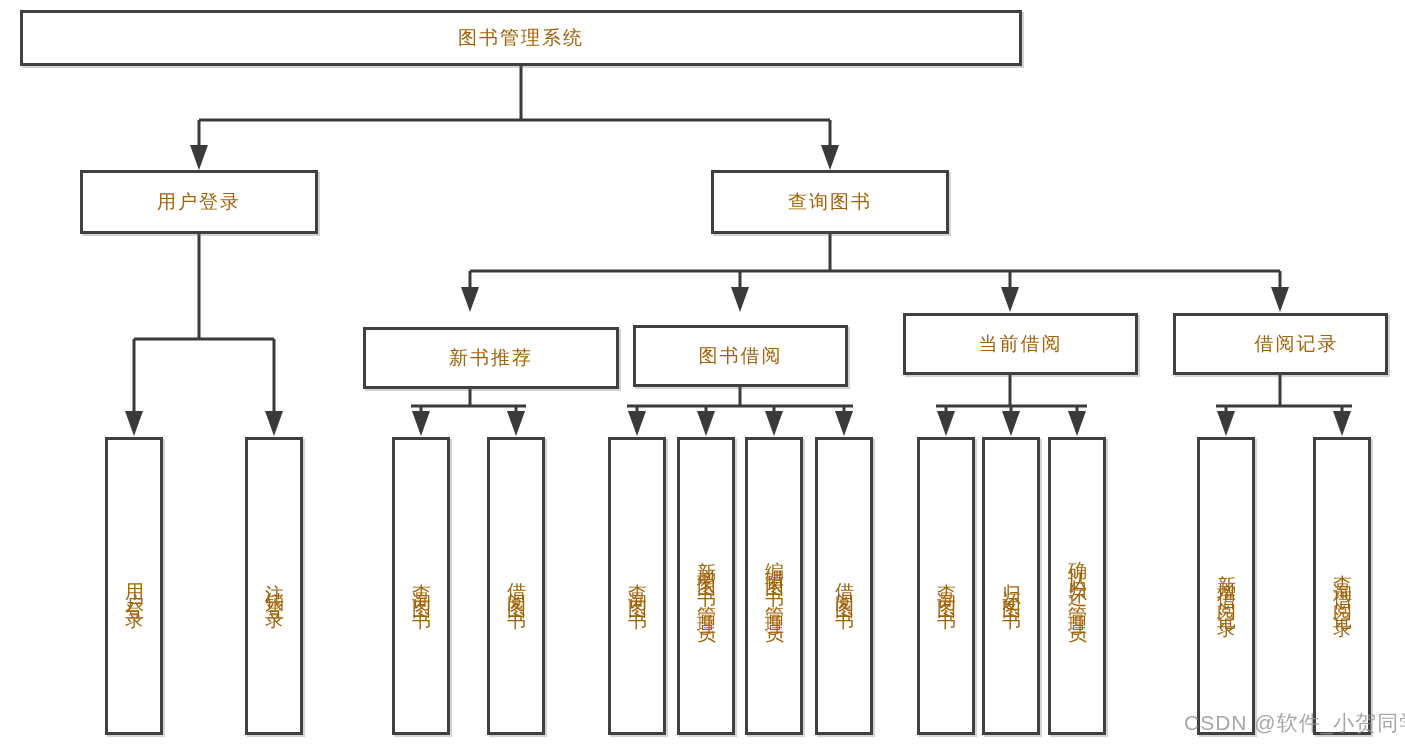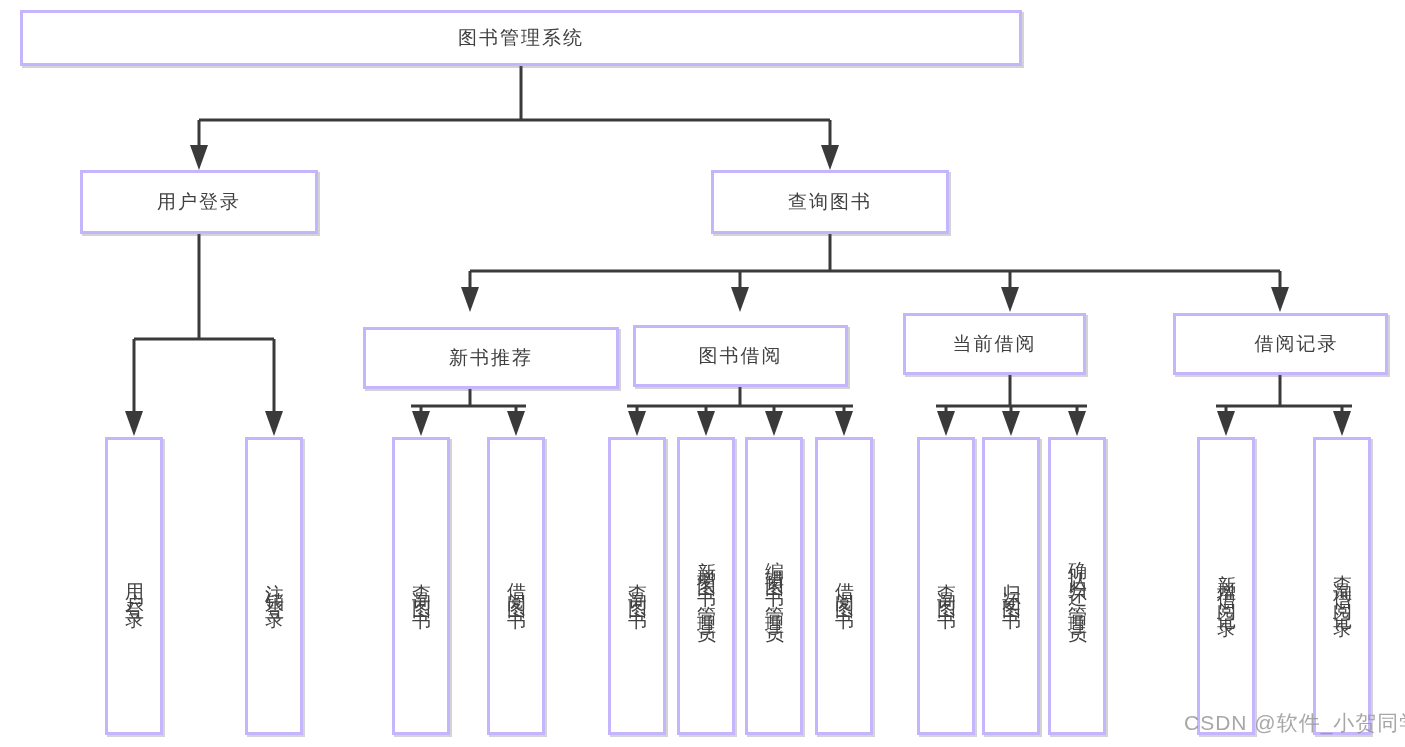--- a/index.html
+++ b/index.html
@@ -1,22 +1,22 @@
 <!DOCTYPE html>
 <html><head>
 <meta charset="utf-8">
 <style>
   html,body{margin:0;padding:0;background:#ffffff;}
   body{width:1405px;height:747px;position:relative;overflow:hidden;
        font-family:"Liberation Sans","DejaVu Sans",sans-serif;}
   .canvas{position:absolute;inset:0;}
   svg.edges{position:absolute;left:0;top:0;z-index:1;}
-  .node{position:absolute;z-index:2;background:#ffffff;border:3px solid #c4b5fd;
+  .node{position:absolute;z-index:2;background:#ffffff;border:3px solid #404040;
         box-sizing:border-box;display:flex;align-items:center;justify-content:center;
-        color:#404040;box-shadow:2px 2px 0 rgba(100,100,100,.28);}
+        color:#a16207;box-shadow:2px 2px 0 rgba(100,100,100,.28);}
   .hnode{font-size:19px;letter-spacing:2px;white-space:nowrap;}
   .leaf{writing-mode:vertical-rl;text-orientation:mixed;font-size:19px;
         letter-spacing:9px;line-height:1.2;}
   .watermark{position:absolute;z-index:5;left:1184px;top:709px;font-size:21px;
         letter-spacing:1px;color:rgba(148,148,148,.82);white-space:nowrap;}
 </style>
 </head>
 <body>
 
 <div class="canvas">
@@ -74,21 +74,21 @@
   <div class="node hnode" style="left:711px;top:170px;width:238px;height:64px;">
     <span>查询图书</span>
   </div>
 
   <div class="node hnode" style="left:363px;top:327px;width:256px;height:62px;">
     <span>新书推荐</span>
   </div>
   <div class="node hnode" style="left:633px;top:325px;width:215px;height:62px;">
     <span>图书借阅</span>
   </div>
-  <div class="node hnode" style="left:903px;top:313px;width:183px;height:62px;">
+  <div class="node hnode" style="left:903px;top:313px;width:235px;height:62px;">
     <span>当前借阅</span>
   </div>
   <div class="node hnode" style="left:1173px;top:313px;width:215px;height:62px;padding-left:32px;">
     <span>借阅记录</span>
   </div>
 
   <div class="node leaf" style="left:105px;top:437px;width:58px;height:298px;">
     <span>用户登录</span>
   </div>
   <div class="node leaf" style="left:245px;top:437px;width:58px;height:298px;">

